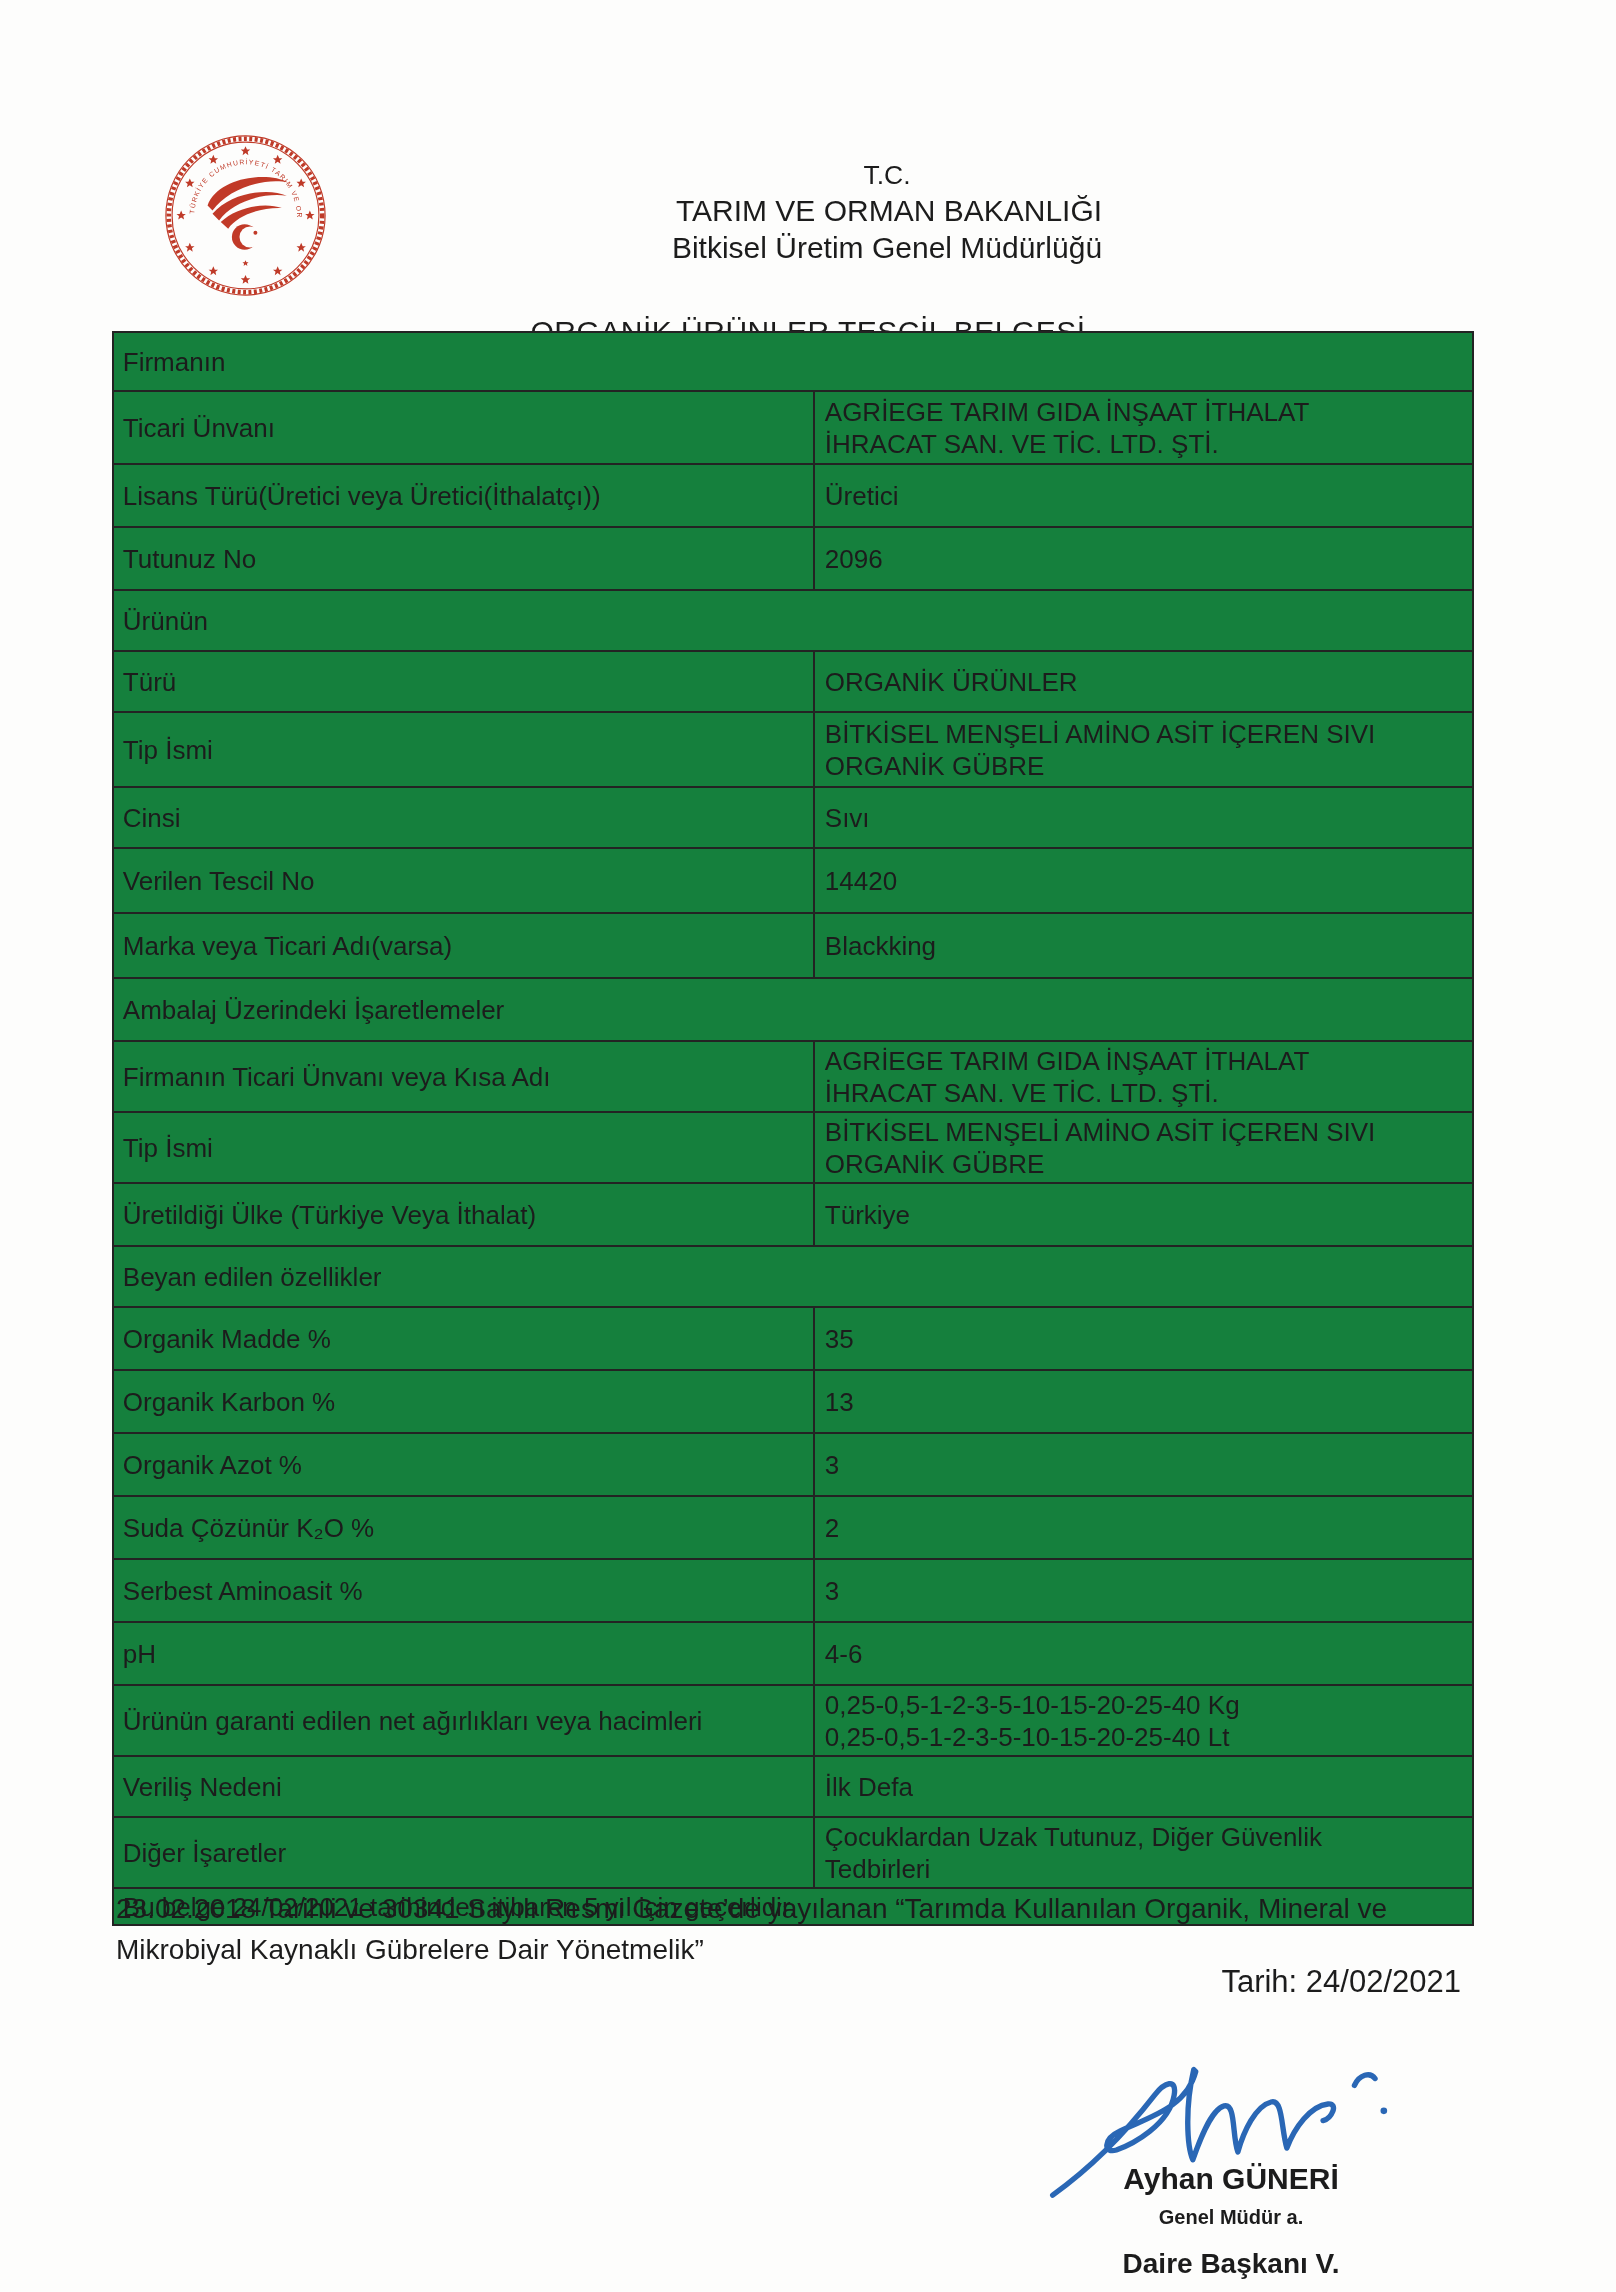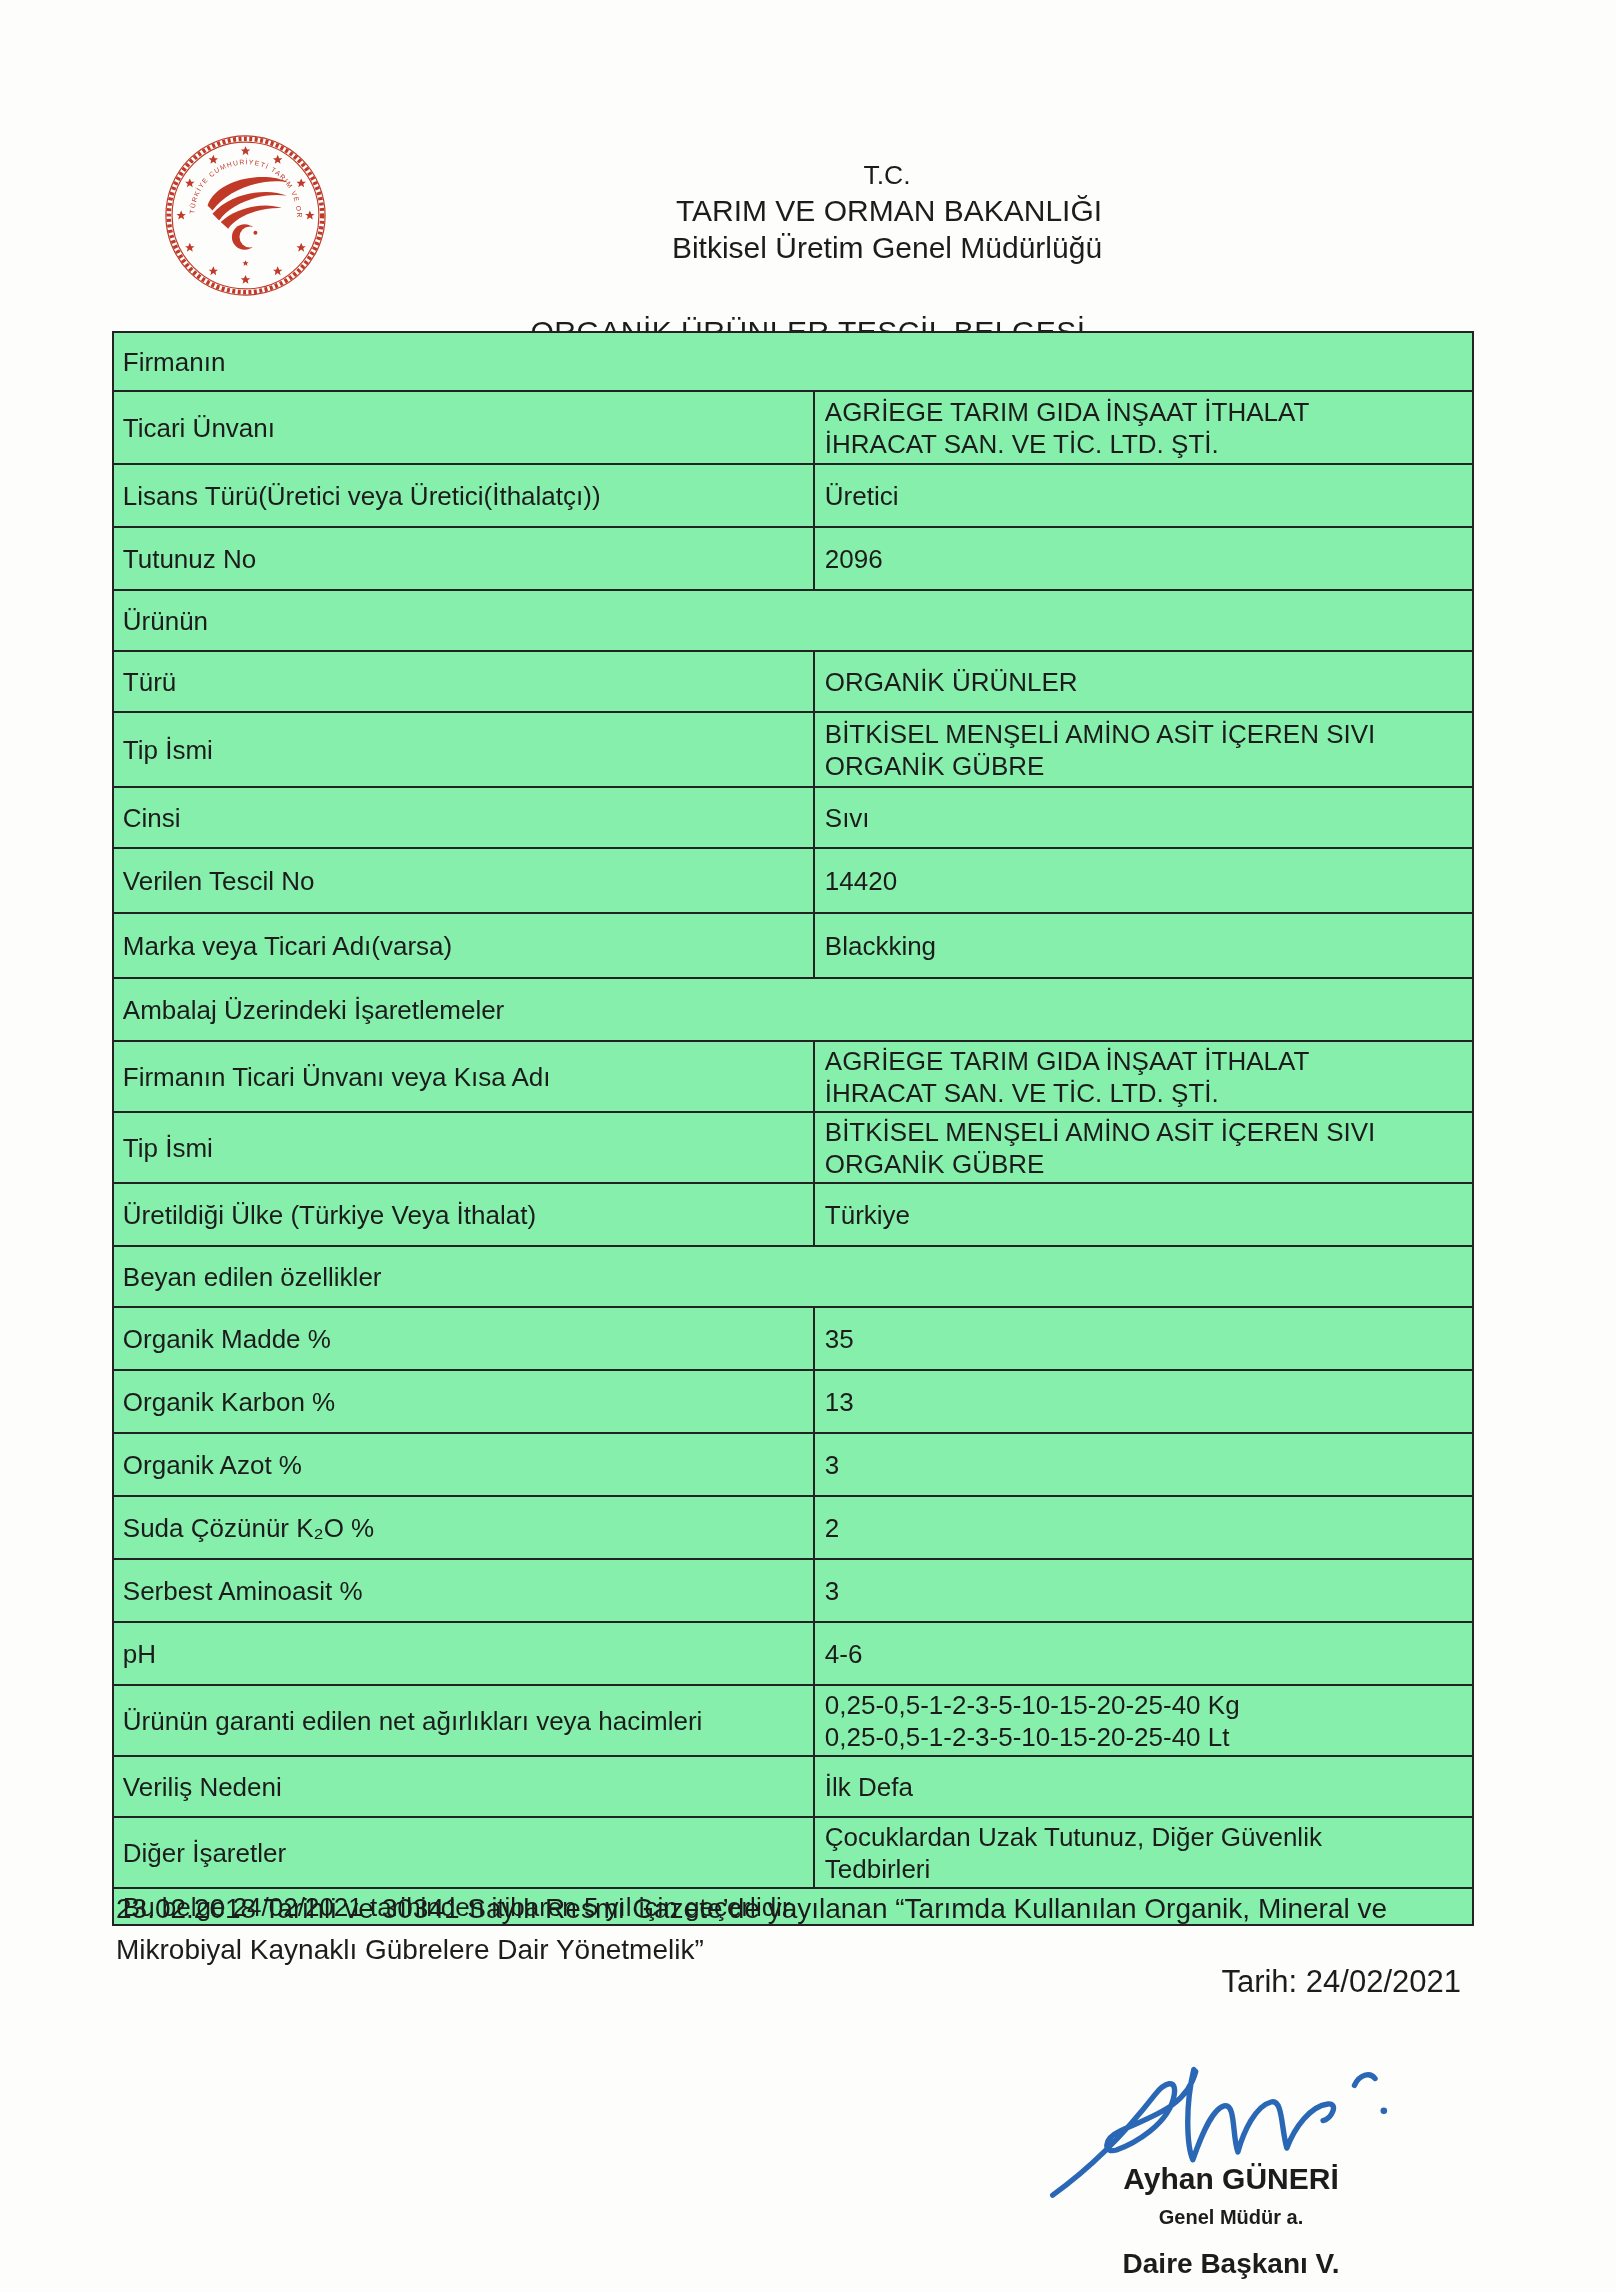--- a/index.html
+++ b/index.html
@@ -11,21 +11,21 @@
   }
   
   .seal{position:absolute;left:163px;top:133px;width:165px;height:165px;}
   .hdr{position:absolute;top:159px;left:887px;transform:translateX(-50%);text-align:center;white-space:nowrap;}
   .hdr .tc{font-size:26.5px;line-height:33px;}
   .hdr .ministry{font-size:30px;line-height:37px;text-align:right;}
   .hdr .directorate{font-size:30px;line-height:37px;}
   .doc-title{position:absolute;top:291px;left:808px;transform:translateX(-50%);
     font-size:30px;white-space:nowrap;letter-spacing:0.5px;margin-top:24px;}
   
-  .tbl{position:absolute;left:112px;top:331px;width:1358px;border:2.9px solid #232323;background:#86efac;}
+  .tbl{position:absolute;left:112px;top:331px;width:1358px;border:2.9px solid #232323;background:#15803d;}
   .row{display:flex;border-bottom:2px solid #232323;}
   .row:last-child{border-bottom:0;}
   .cell{display:flex;align-items:center;white-space:pre-line;font-size:26px;line-height:32px;box-sizing:border-box;}
   .lab{width:701px;padding-left:8.8px;border-right:2px solid #232323;}
   .val{flex:1;padding-left:9.8px;}
   .sec .lab{width:100%;border-right:0;}
   .h52{height:35px}.h58{height:57px}.h60{height:59px}.h62{height:61px}
   .h64{height:63px}.h70{height:69px}.h72{height:71px}.h74{height:73px}
   
   .note{position:absolute;left:116px;top:1888px;font-size:28px;line-height:41px;white-space:pre-line;}

